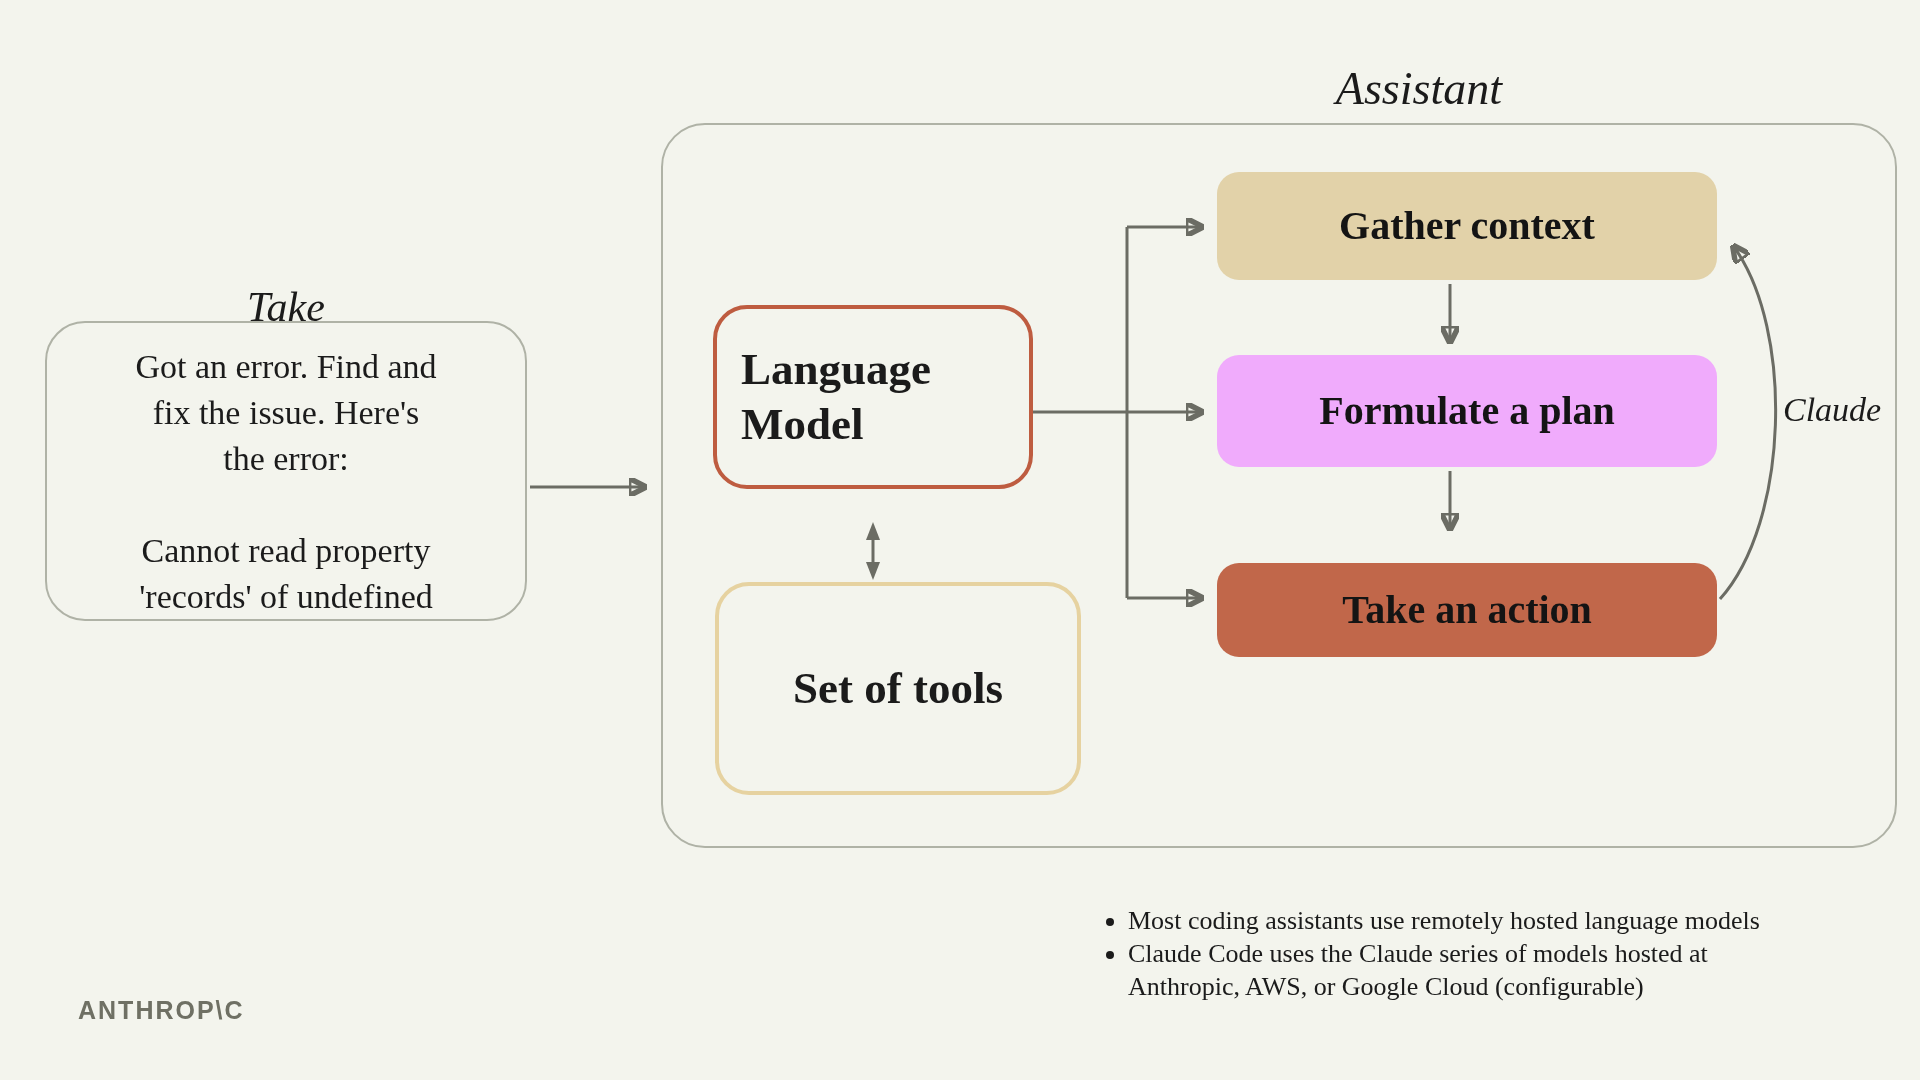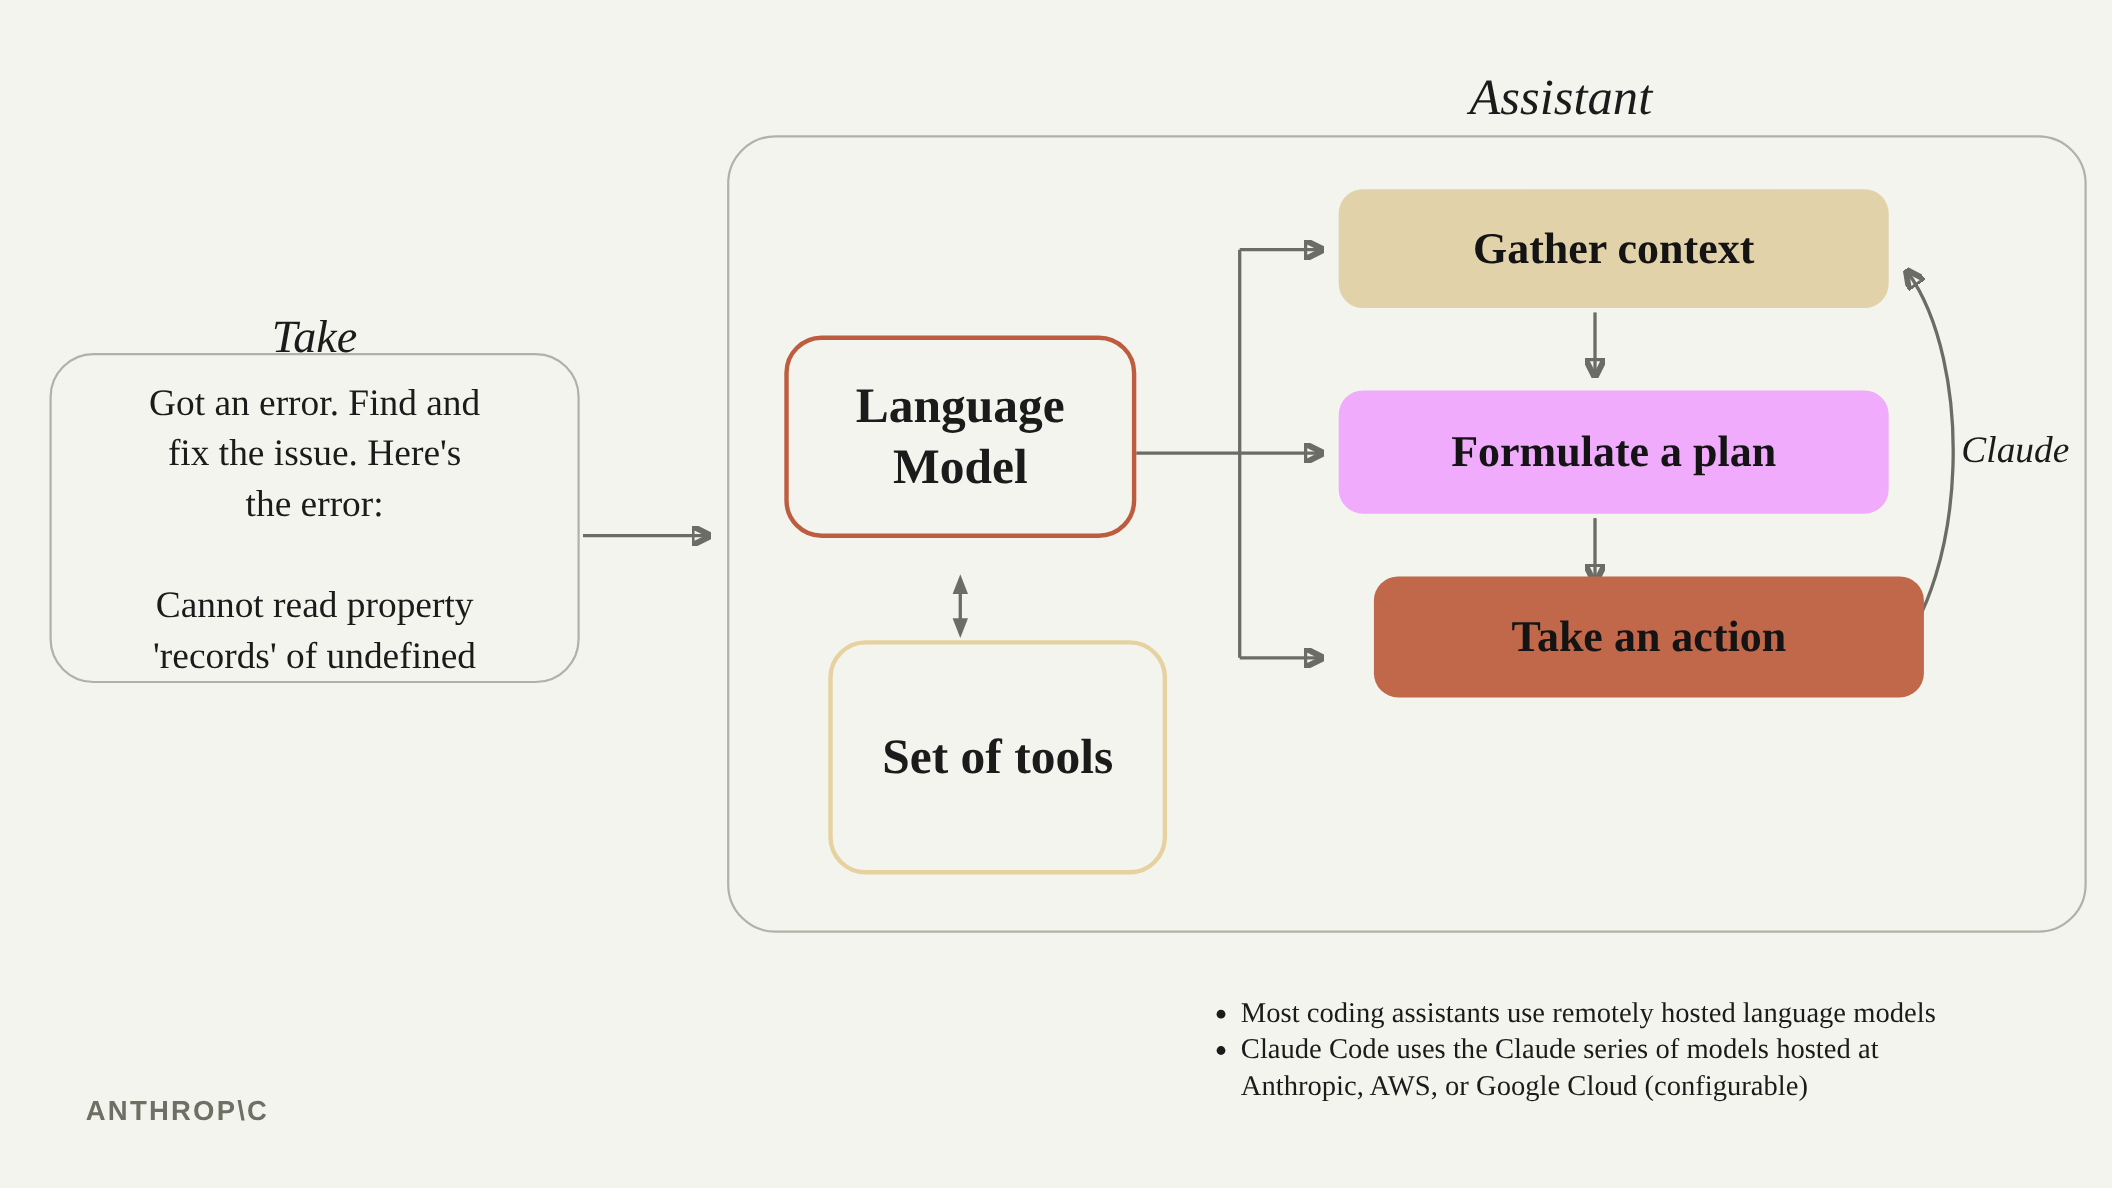--- a/index.html
+++ b/index.html
@@ -29,39 +29,39 @@
     left:1062px;top:64px;width:440px;text-align:right;
     font-style:italic;font-size:46px;line-height:1.1;
   }
   .assistant-container{
     left:661px;top:123px;width:1236px;height:725px;box-sizing:border-box;
     border:2px solid #AFB2A6;border-radius:44px;
   }
 
   .node{
     box-sizing:border-box;display:flex;align-items:center;justify-content:center;
-    text-align:center;font-weight:700;font-family:Liberation Serif, serif;
+    font-weight:700;font-family:Liberation Serif, serif;
   }
   .lm-box{
     left:713px;top:305px;width:320px;height:184px;
     border:4px solid #BE5C40;border-radius:34px;
     font-size:45px;line-height:55px;padding:0 24px;
   }
   .tools-box{
-    left:753px;top:582px;width:308px;height:213px;
+    left:715px;top:582px;width:366px;height:213px;
     border:4px solid #E6D2A0;border-radius:34px;
     font-size:45px;line-height:55px;padding:0 40px;
   }
   .step{
     left:1217px;width:500px;border-radius:22px;
     font-size:40px;line-height:1.1;color:#141414;
   }
   .step-gather{top:172px;height:108px;background:#E2D2A9;}
   .step-formulate{top:355px;height:112px;background:#D8996E;}
-  .step-action{top:524px;height:110px;background:#C1674A;margin-left:32px;}
+  .step-action{top:563px;height:94px;background:#C1674A;}
 
   .iterate-label{
     left:1783px;top:390px;width:120px;
     font-style:italic;font-size:34px;line-height:1.2;
   }
 
   .notes{
     left:1098px;top:904px;width:676px;margin:0;padding:0 0 0 30px;
     font-size:26px;line-height:33px;list-style:disc outside;
   }

